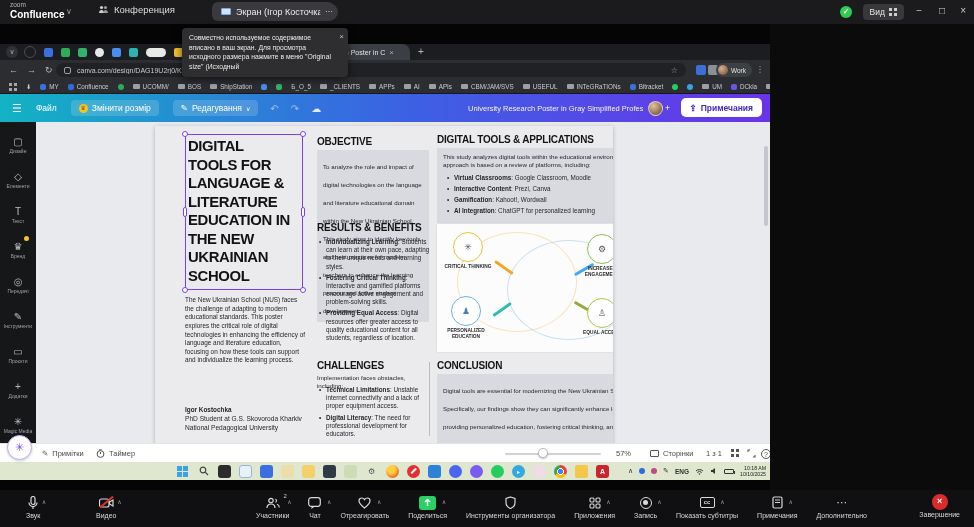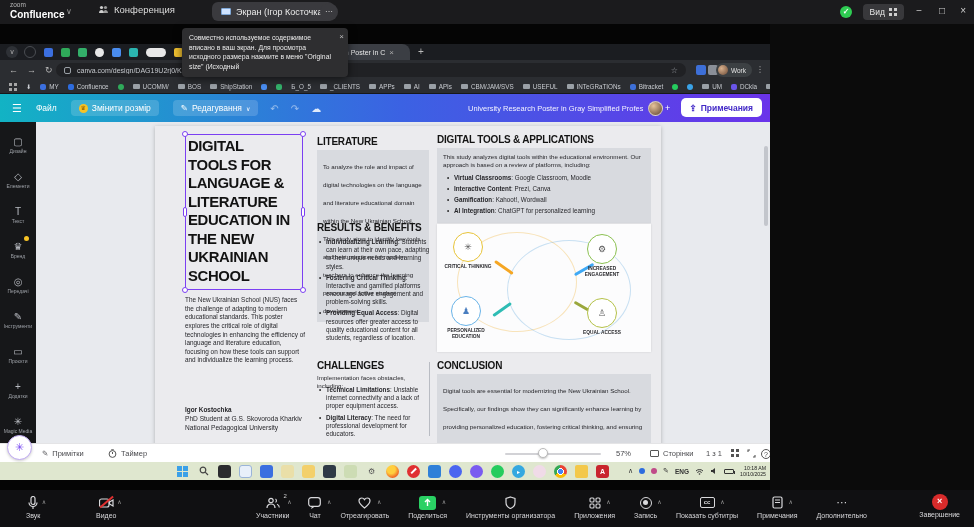--- a/index.html
+++ b/index.html
@@ -74,21 +74,21 @@
   
   .sidebar { position:absolute; left:0; top:98px; width:36px; height:321px; background:#161719; display:flex; flex-direction:column; align-items:center; padding-top:5px; }
   .sb-item { width:36px; height:35px; display:flex; flex-direction:column; align-items:center; justify-content:center; gap:1px; position:relative; }
   .sb-ic { color:#b9bcc2; font-size:10px; line-height:11px; }
   .sb-lb { color:#9ea2a8; font-size:5px; white-space:nowrap; }
   .sb-badge { position:absolute; top:4px; right:7px; width:5px; height:5px; border-radius:50%; background:#f7c325; }
 
   .canvas { position:absolute; left:36px; top:98px; width:734px; height:321px; background:#e8eaee; overflow:hidden; }
   .vscroll { position:absolute; right:2px; top:24px; width:4px; height:80px; background:#c3c6cc; border-radius:2px; }
 
-  .poster { position:absolute; left:119px; top:4px; width:506px; height:330px; background:#ebebee; box-shadow:0 1px 4px rgba(0,0,0,.25); overflow:hidden; }
+  .poster { position:absolute; left:119px; top:4px; width:458px; height:330px; background:#ebebee; box-shadow:0 1px 4px rgba(0,0,0,.25); overflow:hidden; }
   .p-head { font-weight:bold; color:#141414; font-size:10px; letter-spacing:-0.2px; }
   .p-txt { color:#26262a; font-size:6.4px; line-height:1.35; }
   .p-box { background:#d8dadf; padding:5px 6px; }
   .p-ul { list-style:none; }
   .p-ul li { position:relative; padding-left:7px; margin-bottom:3px; color:#26262a; font-size:6.3px; line-height:1.3; }
   .p-ul li:before { content:"•"; position:absolute; left:0; top:0; font-size:6.3px; color:#222; }
   .p-ul b { font-weight:bold; }
 
   .sel-box { position:absolute; left:30px; top:8px; width:118px; height:156px; border:1.5px solid #7b3ff2; }
   .hdl { position:absolute; width:6px; height:6px; border-radius:50%; background:#fff; border:1.5px solid #7b3ff2; }
@@ -404,21 +404,21 @@
           <span class="hdl-side" style="left:-3px;top:72px;"></span>
           <span class="hdl-side" style="right:-3px;top:72px;"></span>
         </div>
 
         <div class="p-txt abs" style="left:30px;top:170px;width:120px;">The New Ukrainian School (NUS) faces the challenge of adapting to modern educational standards. This poster explores the critical role of digital technologies in enhancing the efficiency of language and literature education, focusing on how these tools can support and individualize the learning process.</div>
         <div class="abs" style="left:30px;top:280px;width:120px;">
           <div class="p-txt" style="font-weight:bold;">Igor Kostochka</div>
           <div class="p-txt" style="font-size:6.6px;">PhD Student at G.S. Skovoroda Kharkiv National Pedagogical University</div>
         </div>
 
-        <div class="p-head abs" style="left:162px;top:10px;">LITERATURE</div>
+        <div class="p-head abs" style="left:162px;top:10px;">OBJECTIVE</div>
         <div class="p-box abs" style="left:162px;top:24px;width:112px;">
           <span class="p-txt" style="font-size:6.2px;">To analyze the role and impact of digital technologies on the language and literature educational domain within the New Ukrainian School. This study aims to identify key tools and best practices for modern teachers to enhance the learning process and foster student development.</span>
         </div>
         <div class="p-head abs" style="left:162px;top:96px;">RESULTS &amp; BENEFITS</div>
         <ul class="p-ul abs" style="left:164px;top:112px;width:112px;">
           <li><b>Individualizing Learning</b><span>: Students can learn at their own pace, adapting to their unique needs and learning styles.</span></li>
           <li><b>Fostering Critical Thinking</b><span>: Interactive and gamified platforms encourage active engagement and problem-solving skills.</span></li>
           <li><b>Providing Equal Access</b><span>: Digital resources offer greater access to quality educational content for all students, regardless of location.</span></li>
         </ul>
         <div class="p-head abs" style="left:162px;top:234px;">CHALLENGES</div>
@@ -471,21 +471,21 @@
           <span class="p-txt" style="font-size:6.2px;">Digital tools are essential for modernizing the New Ukrainian School. Specifically, our findings show they can significantly enhance learning by providing personalized education, fostering critical thinking, and ensuring equal access. To fully realize this potential, we must address challenges with technical support and professional development for educators, ultimately preparing students for the modern world.</span>
         </div>
       </div>
     </div>
 
     <div class="statusbar">
       <div class="st-item" style="left:42px;">
           <span>✎</span>
           <span>Примітки</span>
         </div>
-      <div class="st-item" style="left:108px;">
+      <div class="st-item" style="left:96px;">
         <svg width="9" height="9" viewBox="0 0 9 9">
             <circle cx="4.5" cy="5" r="3.4" fill="none" stroke="#555" stroke-width="1"></circle>
             <line x1="4.5" y1="5" x2="4.5" y2="3" stroke="#555" stroke-width="1"></line>
             <line x1="3.2" y1="0.8" x2="5.8" y2="0.8" stroke="#555" stroke-width="1"></line>
           </svg>
         <span>Таймер</span>
       </div>
       <div class="slider-track"></div>
       <div class="slider-knob"></div>
       <div class="st-item" style="left:616px;">

